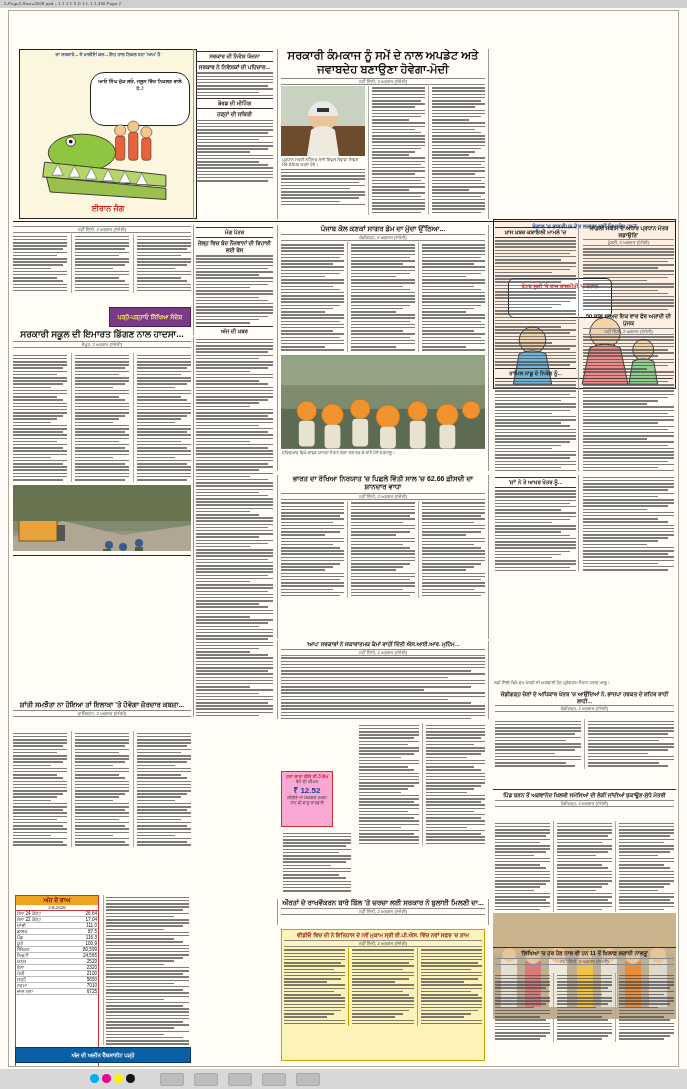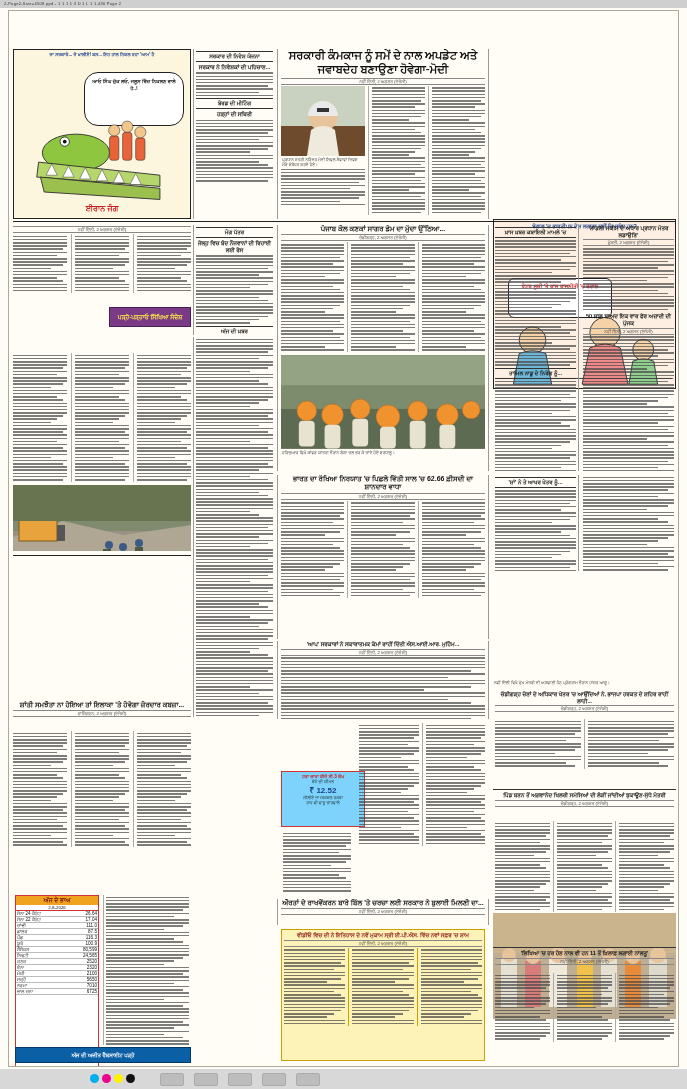--- a/index.html
+++ b/index.html
@@ -83,21 +83,21 @@
 
 <div class="page">
 
   <div class="topbar">
     <span>2-Page2-Size=4508 ppd - 1 1 1 1 3 D 1  L 1 1,430   Page 2</span>
   </div>
 
   <div class="sheet">
 
 
-    <div class="box cartoon" style="left:4px;top:38px;width:178px;height:170px;">
+    <div class="box cartoon" style="left:10px;top:38px;width:178px;height:170px;">
       <div class="small" style="padding:2px 3px 0;font-weight:bold;color:#1b3f8f;font-size:4.6px;text-align:center;">ਜਾ ਸਰਕਾਰੇ... ਜੇ ਖਾਲੀਏ! ਬਸ... ਇਹ ਹਾਲ ਨਿਕਲ ਰਹਾ 'ਆਮ' ਹੈ</div>
 
       <div style="position:absolute;left:70px;top:22px;width:100px;height:54px;border:1px solid #222;border-radius:14px;background:#fff;padding:5px;box-sizing:border-box;">
         <div class="small" style="font-size:5px;font-weight:bold;text-align:center;color:#111;">ਆਓ ਸਿੰਘ ਚੁੱਕ ਲਓ, ਜਲੂਸ ਵਿੱਚ ਨਿਕਲਣ ਵਾਲੇ ਹੋ..!</div>
       </div>
       <svg viewBox="0 0 178 120" style="position:absolute;left:0;top:58px;width:178px;height:112px;">
         <ellipse cx="60" cy="48" rx="36" ry="20" fill="#8ec63f" stroke="#333" stroke-width="1"></ellipse>
         <circle cx="48" cy="36" r="5" fill="#fff" stroke="#333"></circle>
         <circle cx="48" cy="36" r="2" fill="#111"></circle>
         <path d="M20 58 L150 72 L150 84 L18 74 Z" fill="#b5d66a" stroke="#333" stroke-width="1"></path>
@@ -154,21 +154,21 @@
           <i></i>
           <i></i>
           <i></i>
           <i></i>
           <i></i>
           <i></i>
           <i></i>
       </div>
     </div>
 
-    <div class="box" style="left:268px;top:38px;width:212px;height:170px;border-left:.6px solid #999;border-right:.6px solid #999;padding:0 3px;font-family:Liberation Serif, serif;">
+    <div class="box" style="left:268px;top:38px;width:212px;height:170px;border-left:.6px solid #999;border-right:.6px solid #999;padding:0 3px;">
       <div class="title-xl">ਸਰਕਾਰੀ ਕੰਮਕਾਜ ਨੂੰ ਸਮੇਂ ਦੇ ਨਾਲ ਅਪਡੇਟ ਅਤੇ ਜਵਾਬਦੇਹ ਬਣਾਉਣਾ ਹੋਵੇਗਾ-ਮੋਦੀ</div>
       <div class="byline">ਨਵੀਂ ਦਿੱਲੀ, 2 ਅਗਸਤ (ਏਜੰਸੀ)</div>
       <div style="display:flex;gap:3px;">
         <div style="width:84px;">
           <div class="photo" style="height:70px;background:linear-gradient(#cfd8c8,#9aa892);position:relative;">
             <svg viewBox="0 0 84 70" style="width:84px;height:70px;">
               <rect width="84" height="70" fill="#c9d2c0"></rect>
               <rect x="0" y="40" width="84" height="30" fill="#6f4b2e"></rect>
               <circle cx="42" cy="30" r="15" fill="#e7c49b"></circle>
               <path d="M27 30a15 15 0 0 1 30 0z" fill="#e9e9e9"></path>
@@ -699,20 +699,24 @@
           <i></i>
           <i></i>
           <i></i>
           <i></i>
         <i></i>
           <i></i>
           <i></i>
       </div>
     </div>
 
+    <div class="box" style="left:4px;top:318px;width:178px;height:22px;">
+      <div class="title-l">ਸਰਕਾਰੀ ਸਕੂਲ ਦੀ ਇਮਾਰਤ ਡਿੱਗਣ ਨਾਲ ਹਾਦਸਾ...</div>
+      <div class="byline">ਜੈਪੁਰ, 2 ਅਗਸਤ (ਏਜੰਸੀ)</div>
+    </div>
     <div class="box" style="left:4px;top:342px;width:178px;height:198px;">
       <div style="display:flex;gap:4px;">
         <div style="width:56px;">
             <div class="lines dense">
               <i></i>
               <i></i>
               <i></i>
               <i></i>
               <i></i>
               <i></i>
@@ -1559,21 +1563,21 @@
               <i></i>
               <i></i>
               <i></i>
               <i></i>
               <i></i>
             </div>
           </div>
       </div>
     </div>
 
-    <div class="box" style="left:272px;top:760px;width:84px;height:56px;border:1px solid #c33;background:#7dd3fc;padding:2px;">
+    <div class="box" style="left:272px;top:760px;width:52px;height:56px;border:1px solid #c33;background:#f9a8d4;padding:2px;">
       <div style="font-size:4.6px;font-weight:bold;color:#c81f1f;text-align:center;">ਹਰਾ ਚਾਰਾ ਬੀਜੋ ਸੀ.3 ਲੱਖ</div>
       <div style="font-size:4.4px;text-align:center;color:#111;">ਝੋਨੇ ਦੀ ਕੀਮਤ</div>
       <div style="font-size:8px;font-weight:bold;text-align:center;color:#1b3f8f;">₹ 12.52</div>
       <div style="font-size:4.2px;text-align:center;color:#111;">ਸ਼ੀਲੀਏ ਦਾ ਐਕਸਲ ਰਕਬਾ</div>
       <div style="font-size:4.2px;text-align:center;color:#111;">ਰਾਹ ਵੀ ਵਾਧੂ ਚਾਰਵਾਲੇ</div>
     </div>
 
     <div class="box" style="left:348px;top:712px;width:130px;height:172px;padding:0 2px;">
       <div style="display:flex;gap:3px;">
         <div style="width:62px;">

